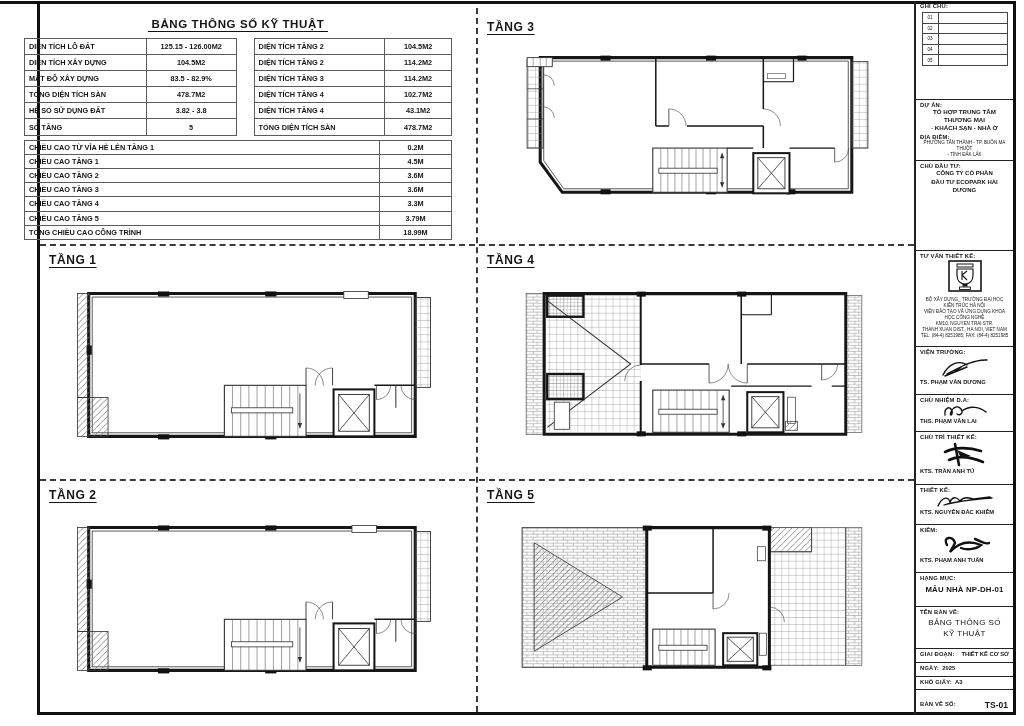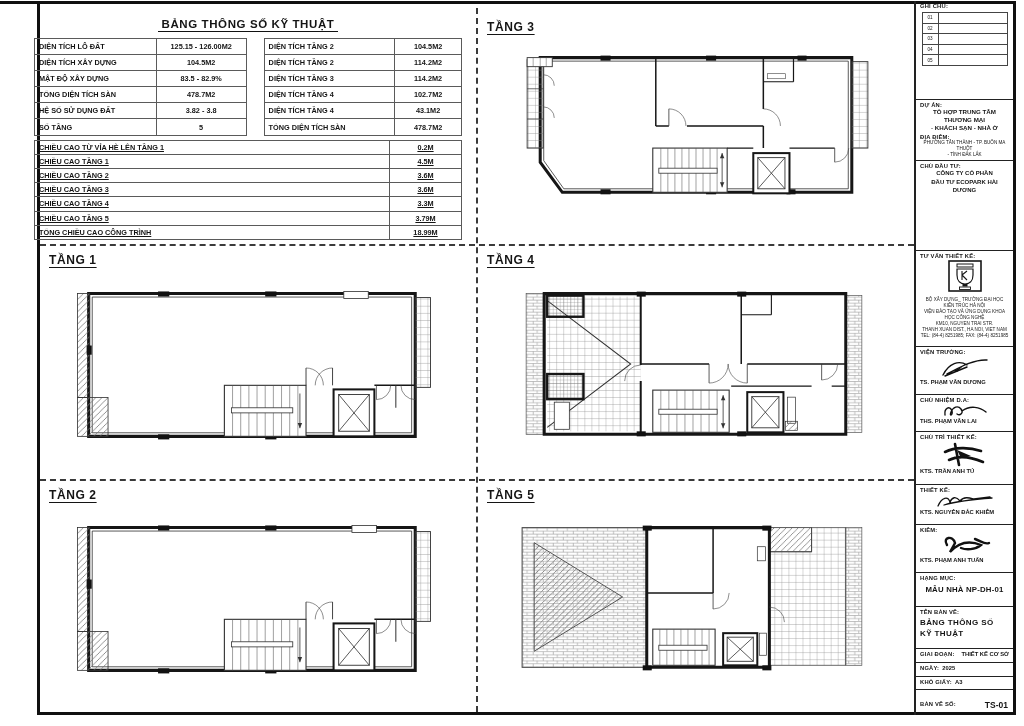--- a/index.html
+++ b/index.html
@@ -15,35 +15,35 @@
   .frame-top   {left:0;   top:1;   width:1016px;height:3px; background:#101010;top:1px;}
   .frame-left  {left:37px; top:1px; width:3px;  height:714px;background:#101010;}
   .frame-bottom{left:37px; top:712px;width:979px;height:3px; background:#101010;}
   .frame-right {left:1013px;top:1px;width:3px;  height:714px;background:#101010;}
   .sep-v-dash  {left:476px;top:8px; height:704px;border-left:2px dashed #3a3a3a;}
   .sep-h-dash-1{left:40px; top:244px;width:874px;border-top:2px dashed #3a3a3a;}
   .sep-h-dash-2{left:40px; top:479px;width:874px;border-top:2px dashed #3a3a3a;}
   .sep-title-v {left:914px;top:1px; width:2px;height:714px;background:#222;}
 
   
-  .spec-panel{left:34px;top:14px;width:428px;}
+  .spec-panel{left:24px;top:14px;width:428px;}
   .spec-title-row{text-align:center;margin-bottom:6px;}
   .spec-title{display:inline-block;font-size:11.5px;font-weight:bold;letter-spacing:0.6px;
     border-bottom:1.3px solid #111;padding:0 4px 1px;}
   table.spec{border-collapse:collapse;table-layout:fixed;}
   table.spec td{border:0.8px solid #5a5a5a;font-size:7.3px;font-weight:bold;
     padding:0 4px;height:15.1px;white-space:nowrap;overflow:hidden;}
   table.spec{border:1.6px solid #111;}
   td.lbl{text-align:left;}
   td.val{text-align:center;}
   .spec-top{display:flex;gap:17px;}
   .t-left  td.lbl{width:120px;} .t-left  td.val{width:85px;}
   .t-right td.lbl{width:128px;} .t-right td.val{width:62px;}
   table.heights{margin-top:4px;}
-  table.heights td{height:13.2px;text-decoration:underline;}
+  table.heights td{height:13.2px;}
   .heights td.lbl{width:352px;}
   .heights td.val{width:64px;}
 
   
   .floor-label{font-size:12px;font-weight:bold;letter-spacing:0.6px;
     text-decoration:underline;text-underline-offset:3px;}
   .lab-t3{left:487px;top:20px;text-decoration:underline;}  .lab-t1{left:49px;top:253px;}
   .lab-t4{left:487px;top:253px;} .lab-t2{left:49px;top:488px;text-decoration:underline;}
   .lab-t5{left:487px;top:488px;}
   svg.plan{position:absolute;}
@@ -61,21 +61,21 @@
   .tb-name{font-size:5.8px;font-weight:bold;text-align:left;}
   .notes-table{border-collapse:collapse;margin:3px auto 0;width:86px;}
   .notes-table td{border:0.8px solid #444;height:9.6px;font-size:4.6px;text-align:center;padding:0;}
   .notes-num{width:15px;}
   .proj-line{font-size:6.2px;font-weight:bold;text-align:center;line-height:8px;}
   .addr-line{font-size:4.6px;text-align:center;line-height:6px;}
   .inv-line{font-size:6px;font-weight:bold;text-align:center;line-height:8.5px;}
   .logo-wrap{text-align:center;margin:1px 0;}
   .sig{display:block;margin:0 auto;}
   .hm-value{font-size:7.8px;font-weight:bold;text-align:center;margin-top:4px;letter-spacing:0.2px;}
-  .bv-line{font-size:8px;font-weight:bold;line-height:11px;letter-spacing:0.4px;}
+  .bv-line{font-size:8px;font-weight:normal;text-align:center;line-height:11px;letter-spacing:0.4px;}
   .row-split{display:flex;justify-content:space-between;align-items:baseline;}
   .row-val{font-size:5.8px;font-weight:bold;}
   .ts-num{position:absolute;right:5px;bottom:2px;font-size:8.5px;font-weight:bold;}
 </style>
 </head>
 <body>
 
 <svg width="0" height="0" style="position:absolute" aria-hidden="true">
   <defs>
     <pattern id="hGrid" width="7" height="7" patternUnits="userSpaceOnUse">

